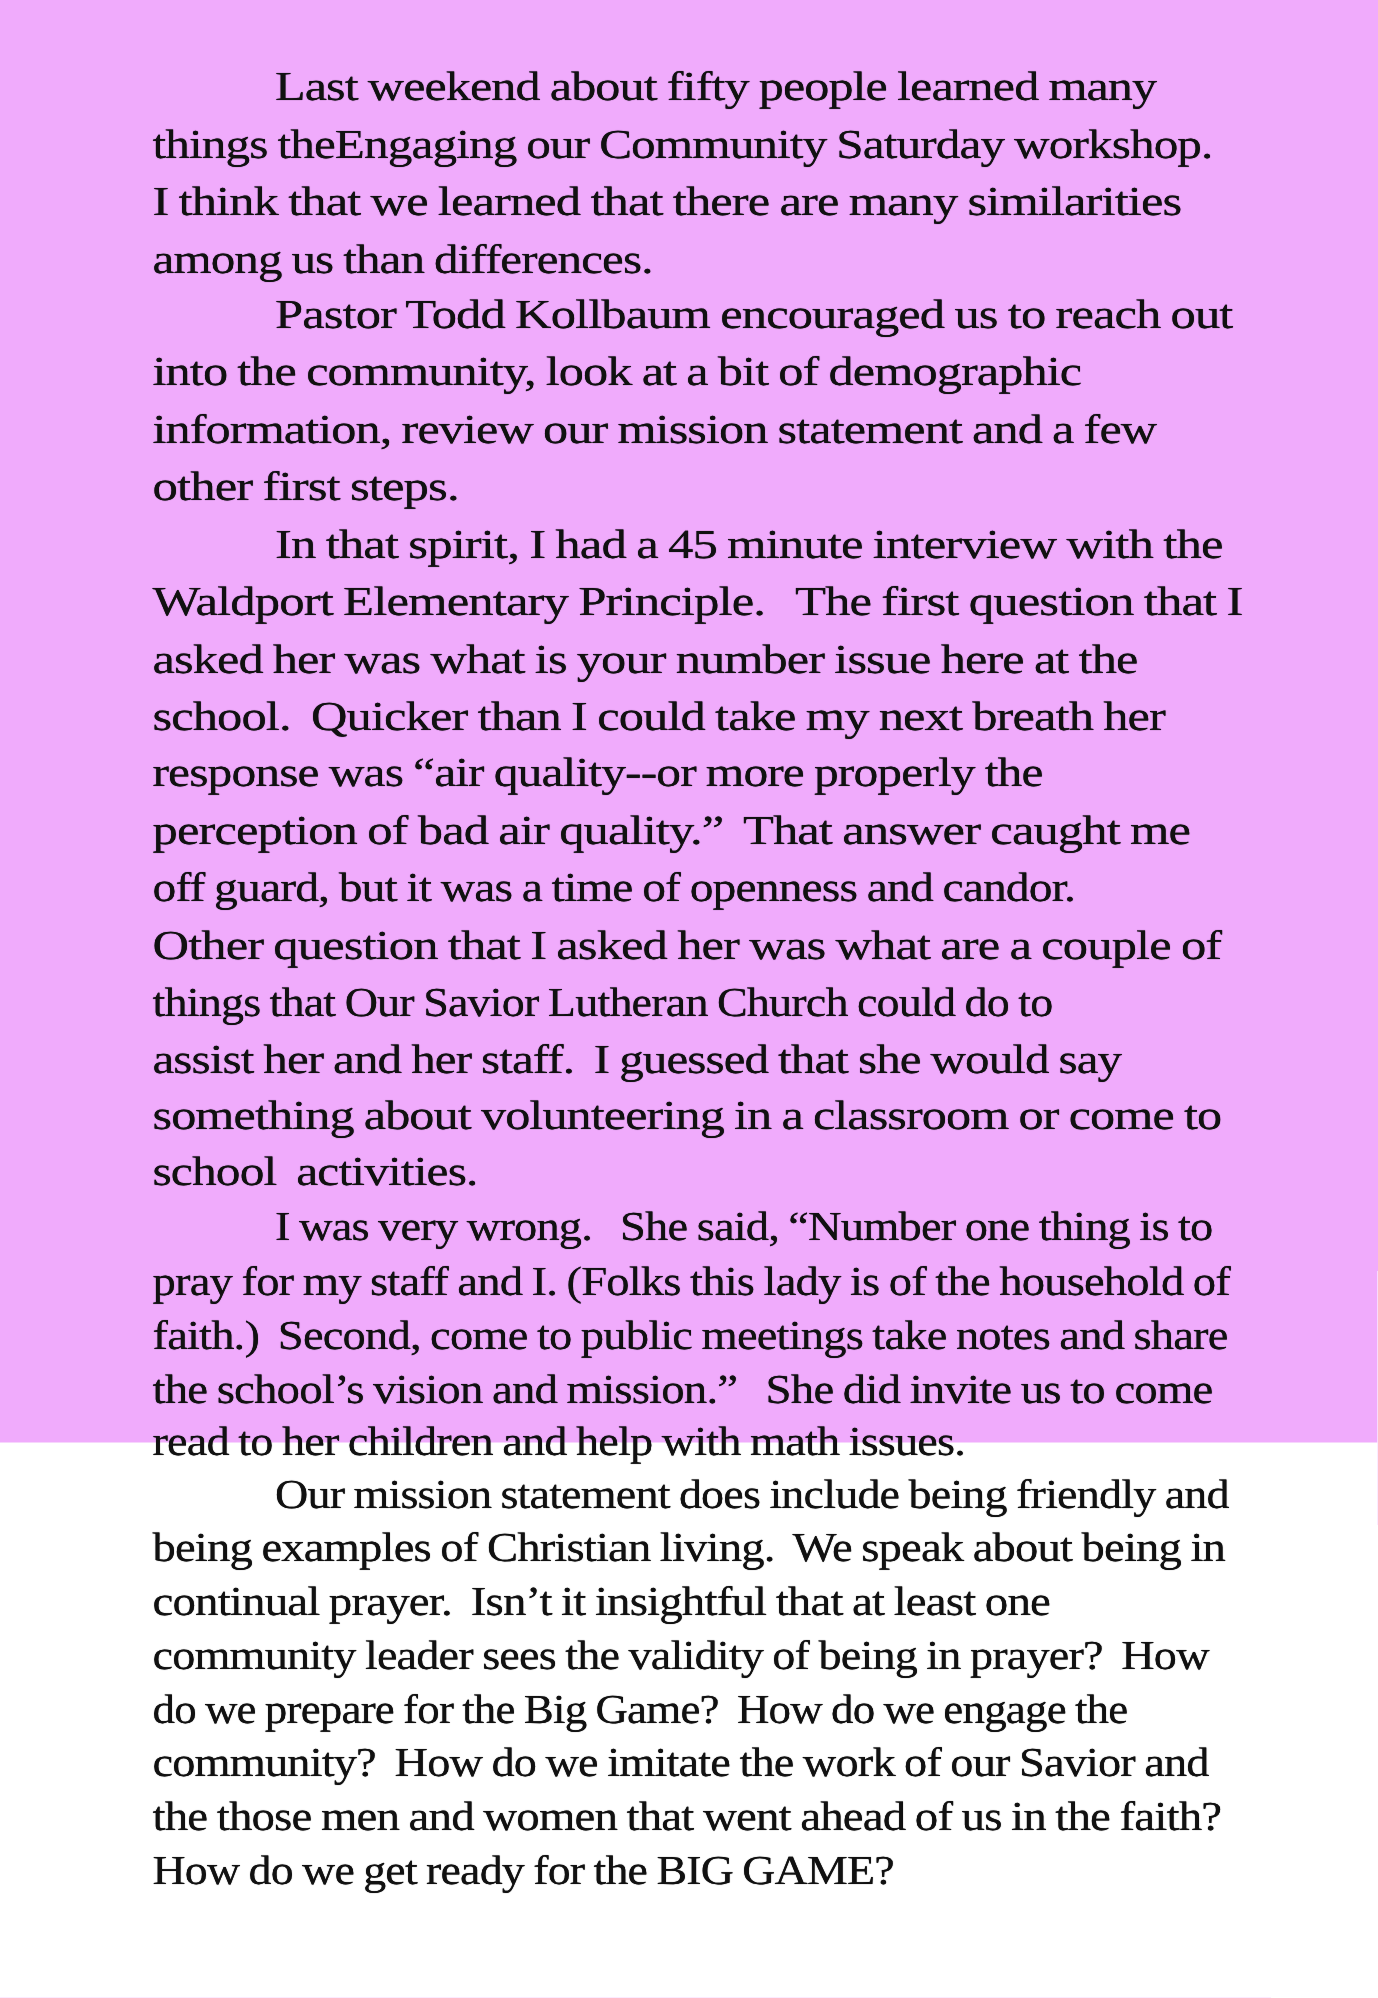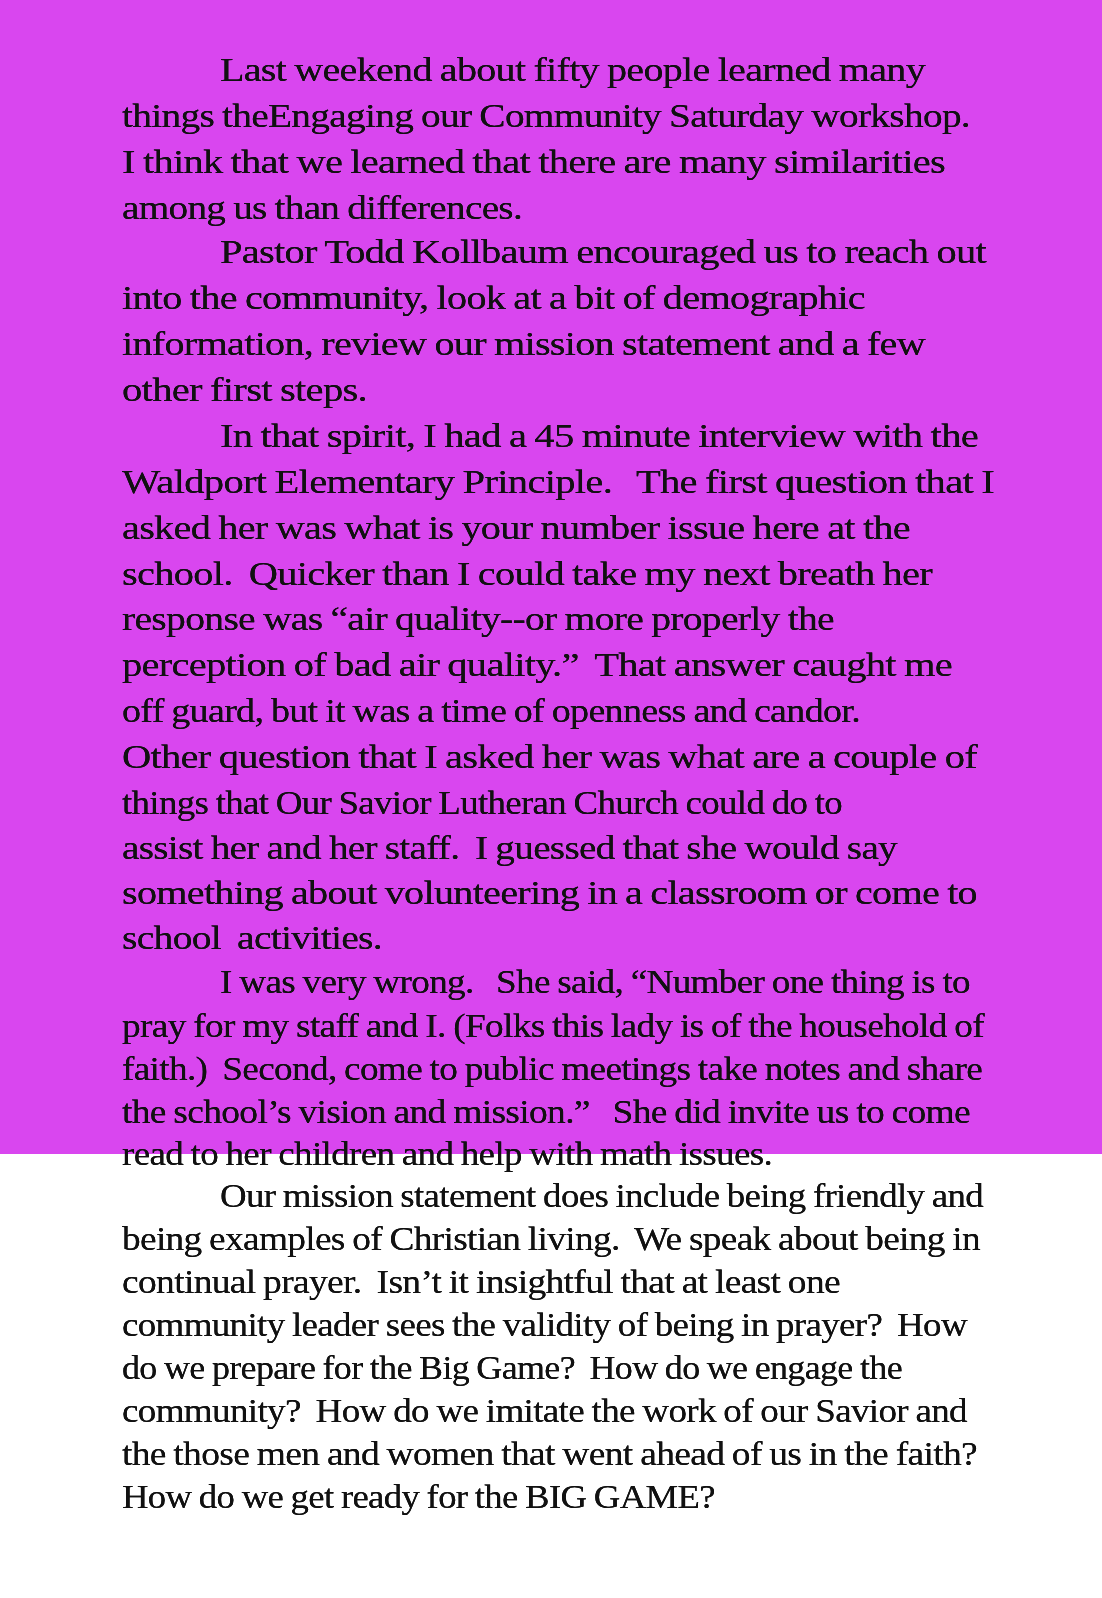--- a/index.html
+++ b/index.html
@@ -14,21 +14,21 @@
       overflow: hidden;
       font-family: "Liberation Serif", "DejaVu Serif", serif;
       color: #111111;
     }
     .page {
       position: absolute;
       left: 0;
       top: 0;
       width: 1102px;
       height: 1154px;
-      background: #d946ef;
+      background: #f0abfc;
     }
     .line {
       position: absolute;
       left: 122px;
       white-space: pre;
       font-size: 33px;
       line-height: 40px;
       letter-spacing: -0.6px;
       word-spacing: -1px;
       transform-origin: left top;

